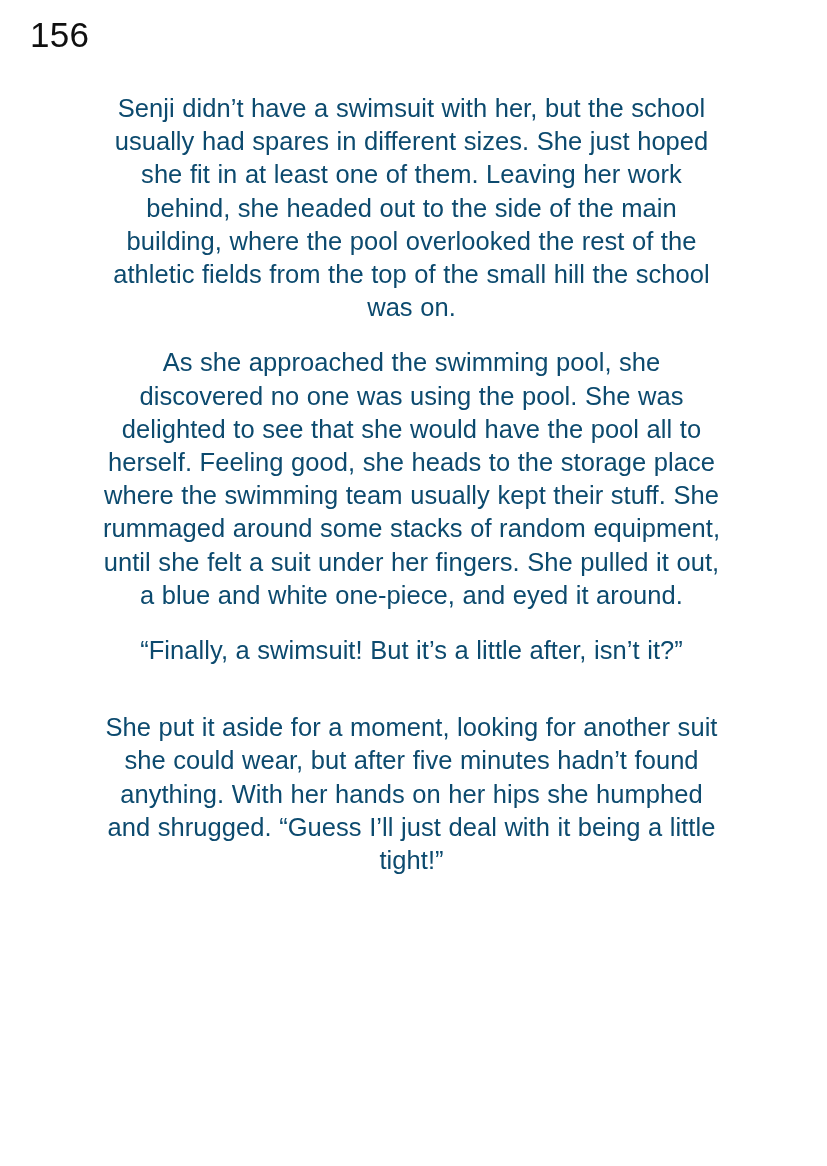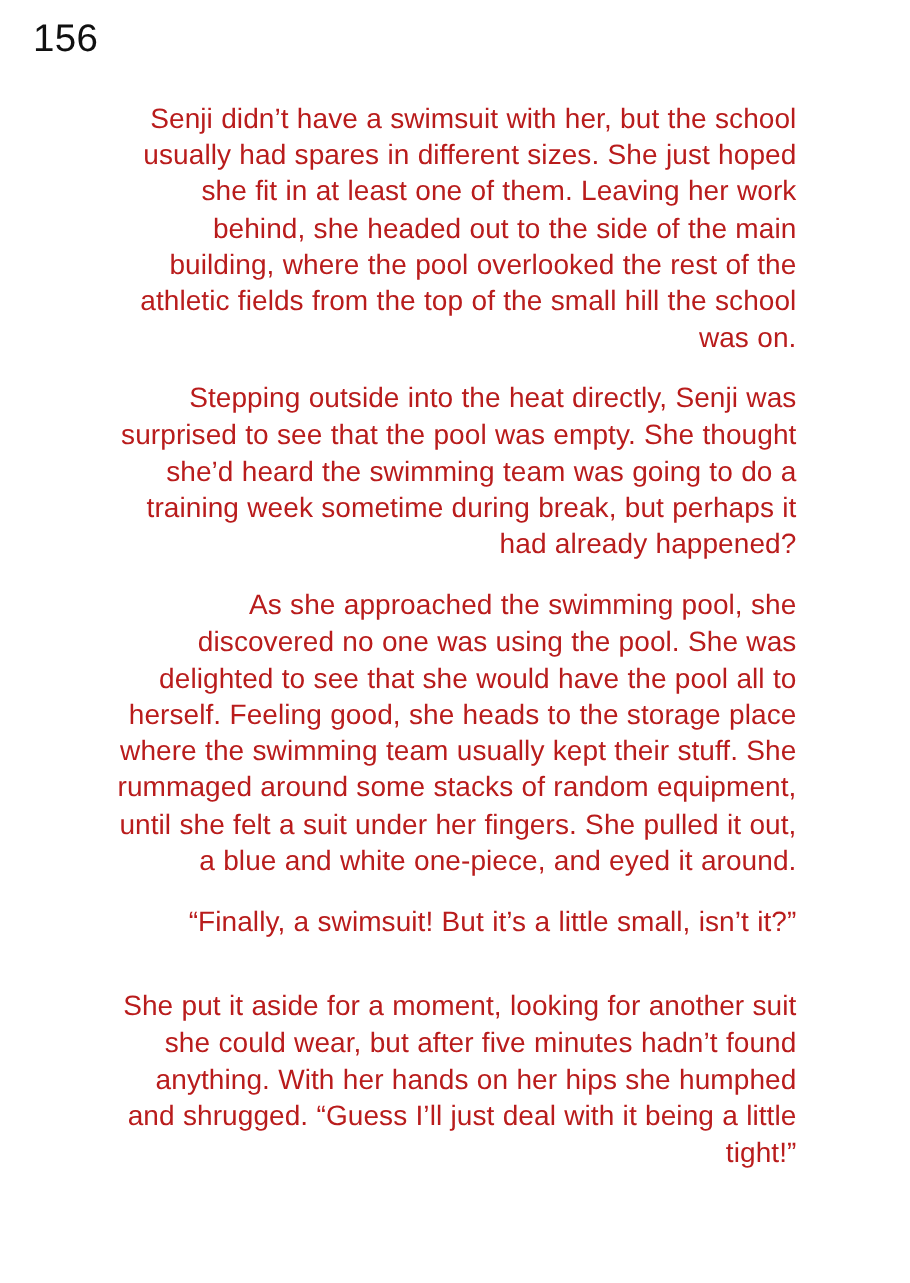--- a/index.html
+++ b/index.html
@@ -34,38 +34,37 @@
   .text-column {
     position: absolute;
     top: 92px;
     left: 99px;
     width: 625px;
   }
   .para {
     font-size: 25.5px;
     line-height: 33.2px;
     margin: 0 0 22px 0;
-    text-align: right;
+    text-align: center;
     letter-spacing: 0.05px;
     word-spacing: 0.4px;
-    color: #b91c1c;
+    color: #0c4a6e;
   }
   .para:last-child {
     margin-bottom: 0;
     margin-top: 44px;
   }
 </style>
 </head>
 <body>
 
 <div class="page">
 
   <div class="page-number">156</div>
 
   <div class="text-column">
     <p class="para">Senji didn’t have a swimsuit with her, but the school usually had spares in different sizes. She just hoped she fit in at least one of them. Leaving her work behind, she headed out to the side of the main building, where the pool overlooked the rest of the athletic fields from the top of the small hill the school was on.</p>
-    <p class="para">Stepping outside into the heat directly, Senji was surprised to see that the pool was empty. She thought she’d heard the swimming team was going to do a training week sometime during break, but perhaps it had already happened?</p>
     <p class="para">As she approached the swimming pool, she discovered no one was using the pool. She was delighted to see that she would have the pool all to herself. Feeling good, she heads to the storage place where the swimming team usually kept their stuff. She rummaged around some stacks of random equipment, until she felt a suit under her fingers. She pulled it out, a blue and white one-piece, and eyed it around.</p>
-    <p class="para">“Finally, a swimsuit! But it’s a little small, isn’t it?”</p>
+    <p class="para">“Finally, a swimsuit! But it’s a little after, isn’t it?”</p>
     <p class="para">She put it aside for a moment, looking for another suit she could wear, but after five minutes hadn’t found anything. With her hands on her hips she humphed and shrugged. “Guess I’ll just deal with it being a little tight!”</p>
   </div>
 
 </div>
 
 </body></html>

